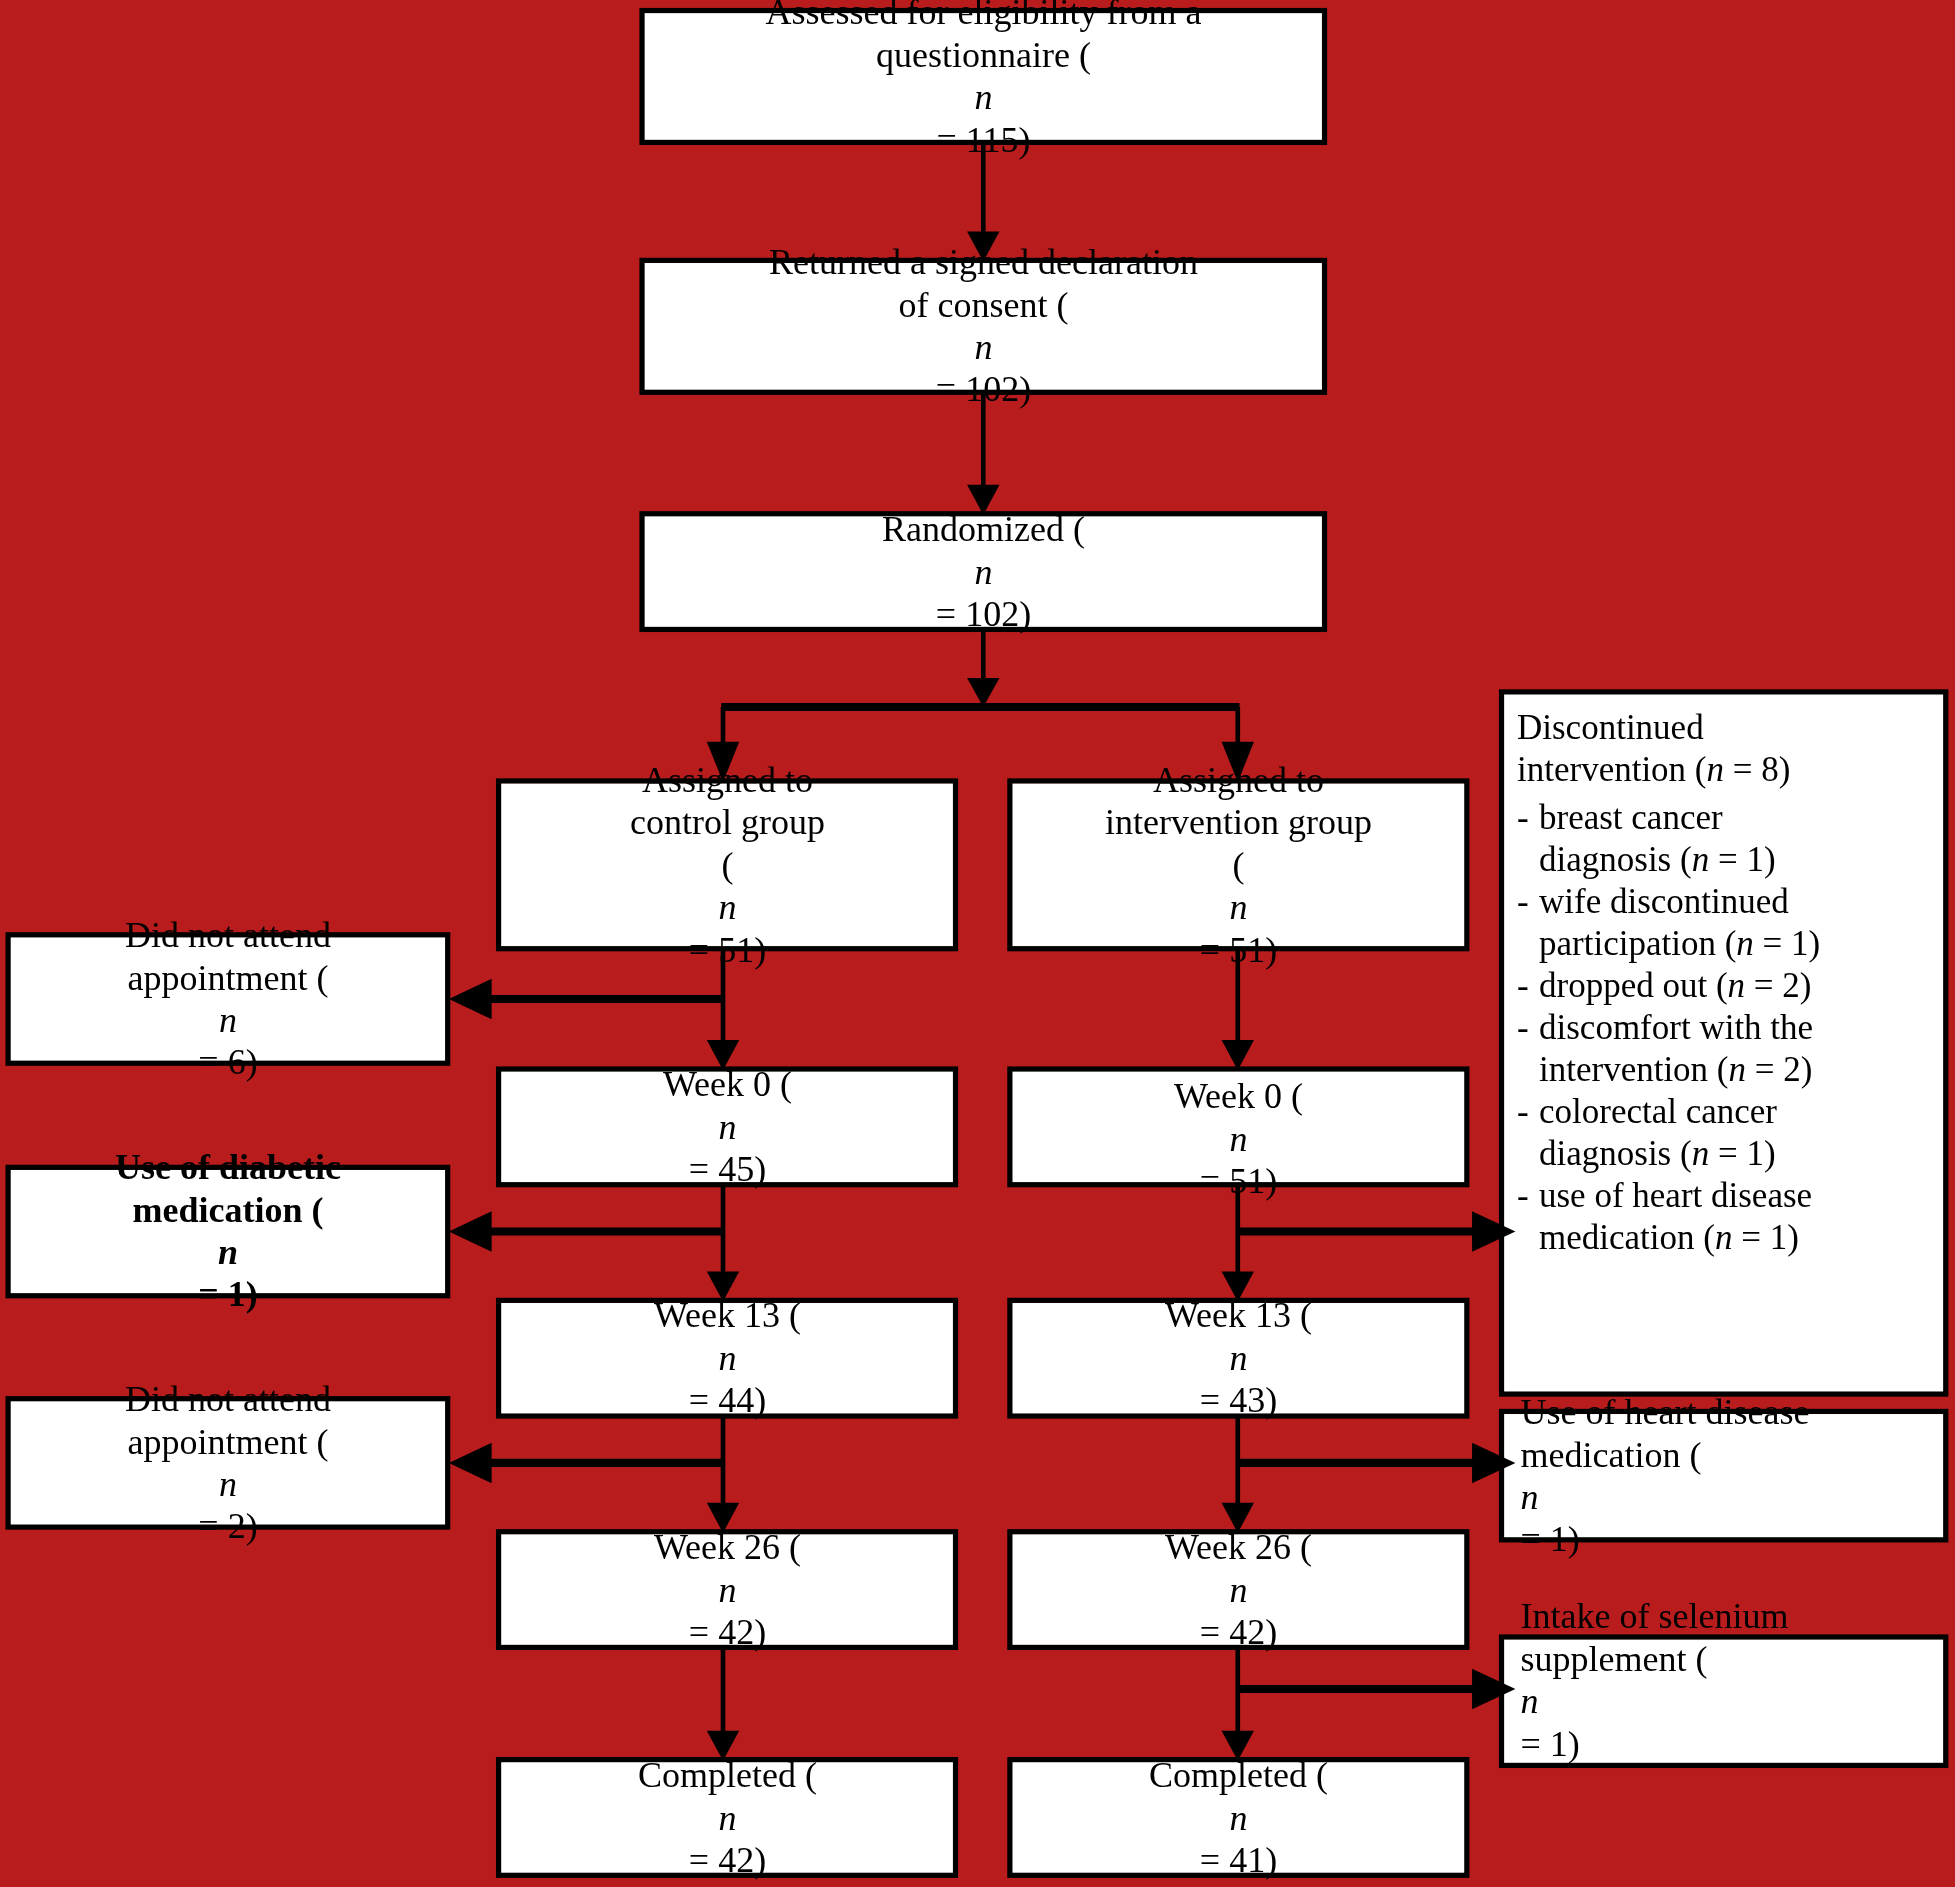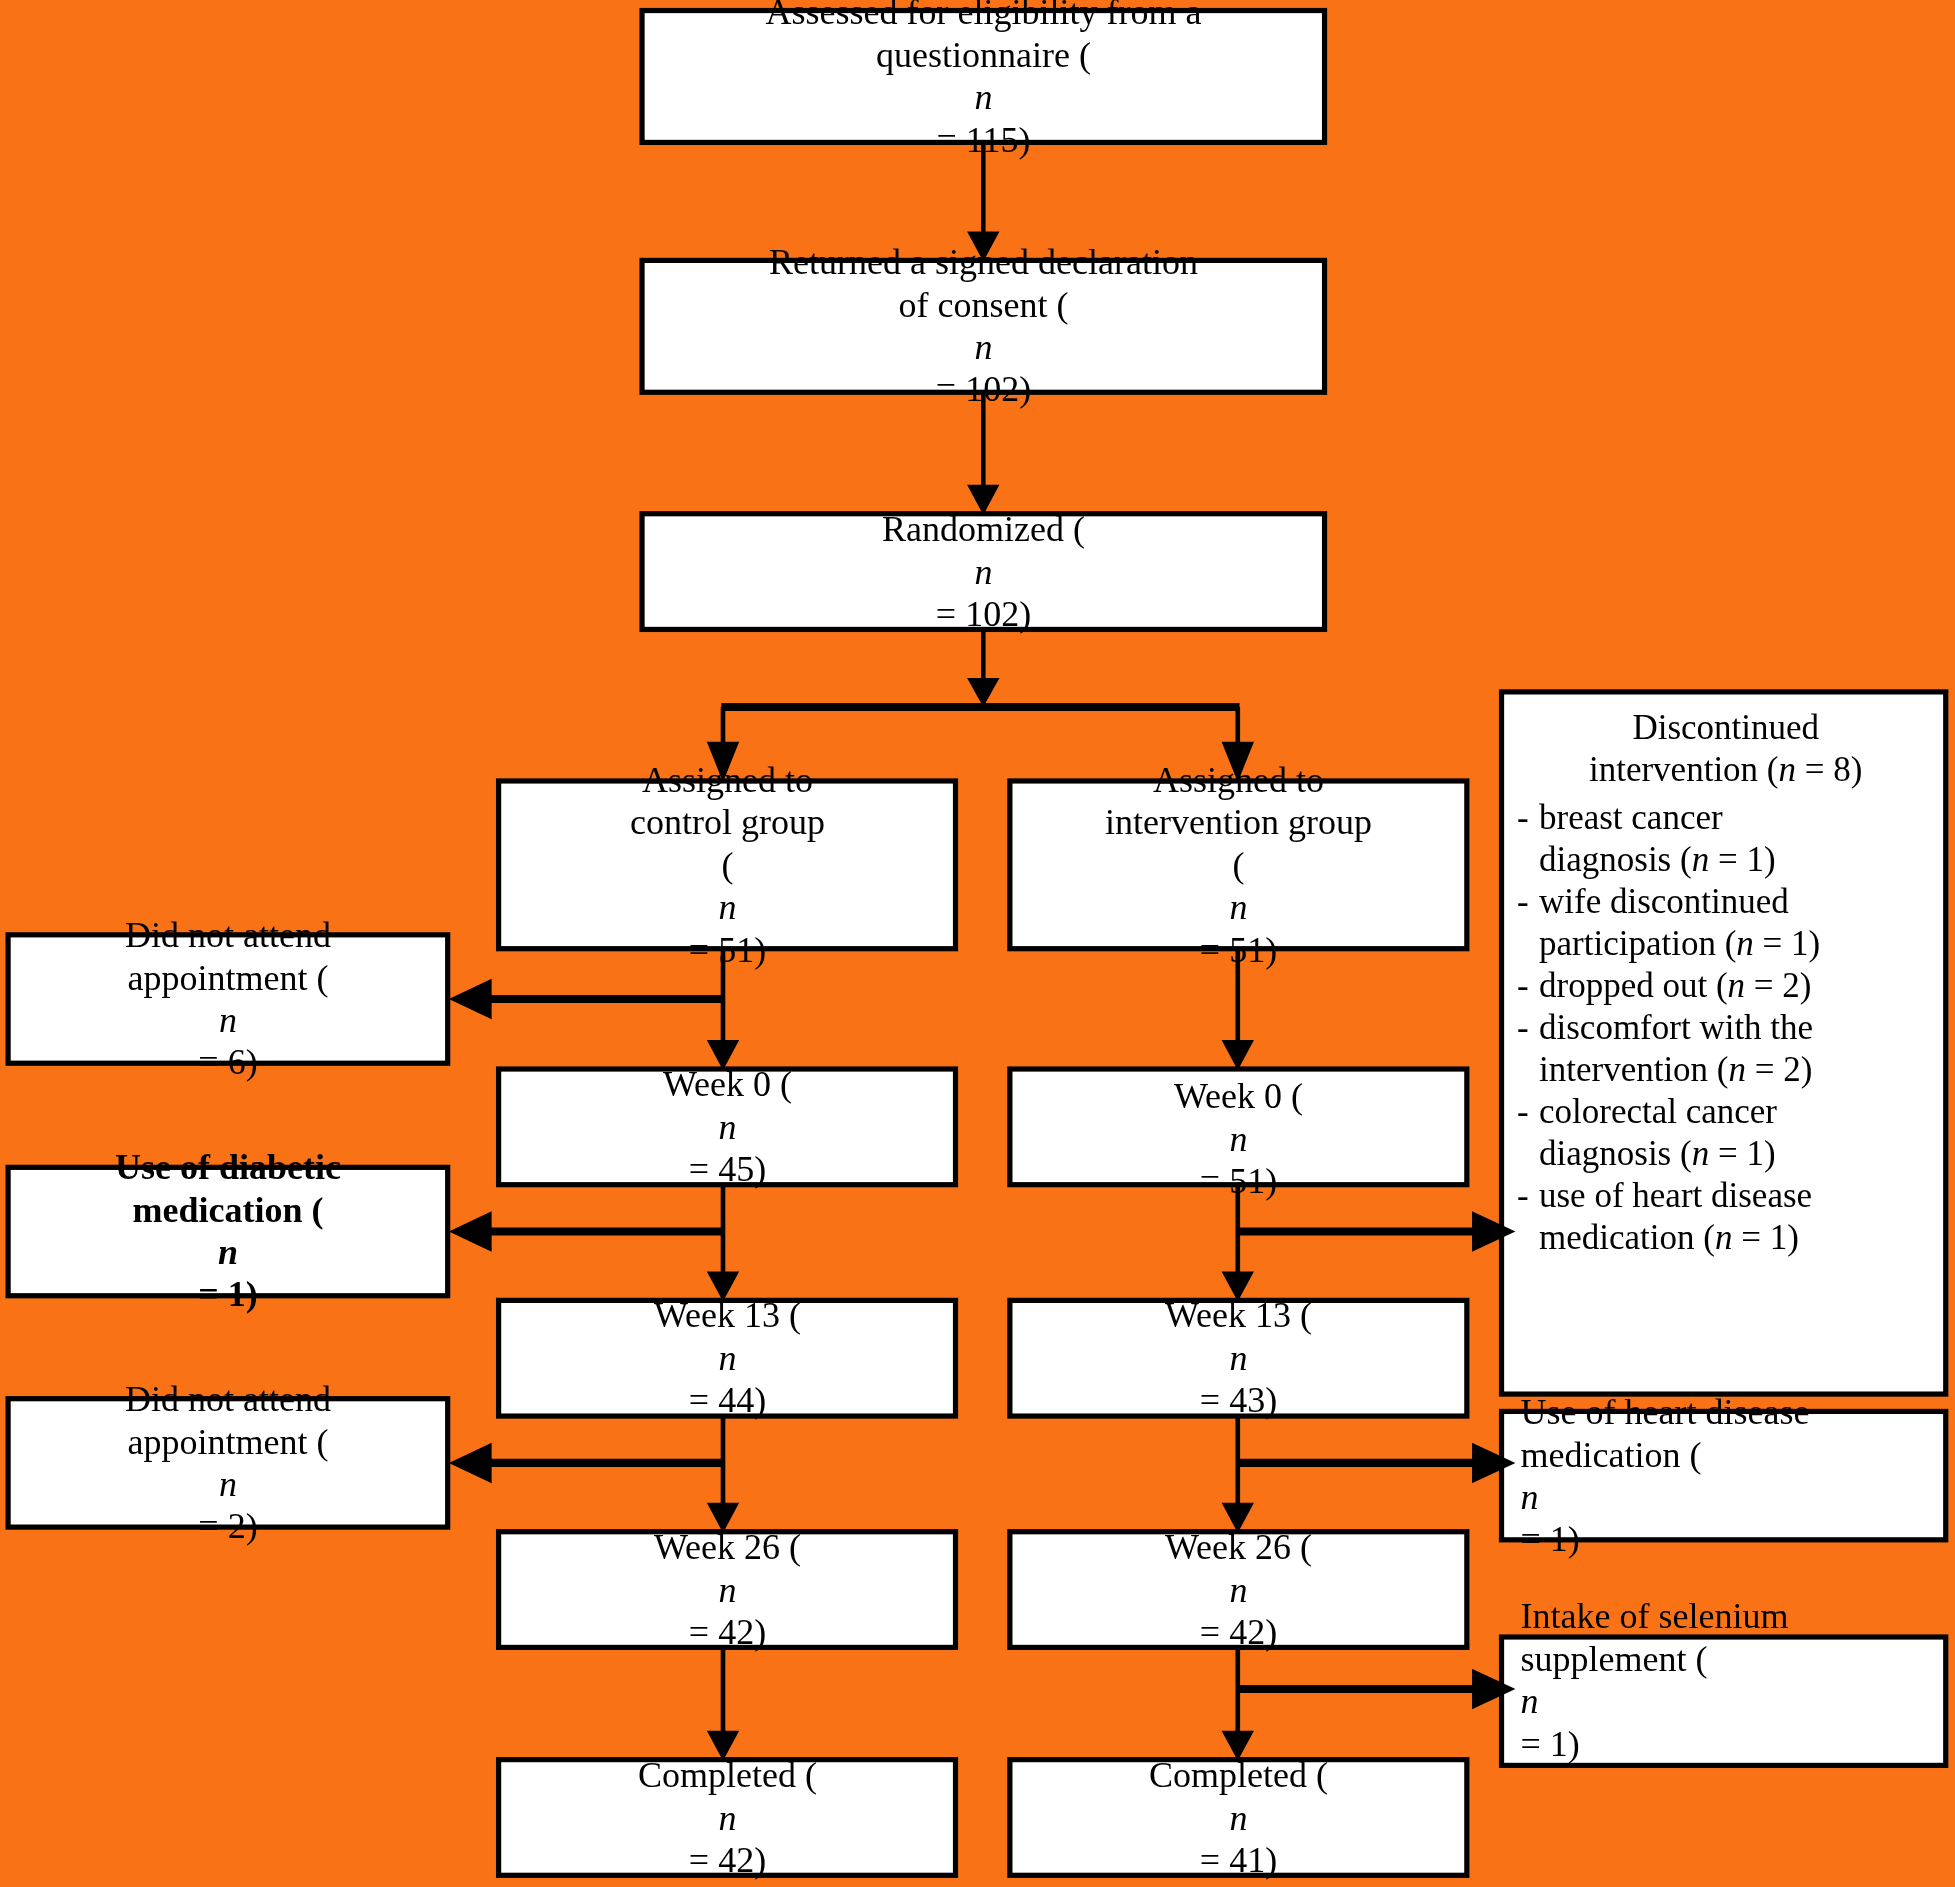--- a/index.html
+++ b/index.html
@@ -4,21 +4,21 @@
 <style>
   html, body {
     margin: 0;
     padding: 0;
     background: #ffffff;
   }
   #diagram-root {
     position: relative;
     width: 1955px;
     height: 1887px;
-    background: #f97316;
+    background: #b91c1c;
     font-family: "Liberation Serif", "DejaVu Serif", serif;
   }
   svg.flow-svg {
     position: absolute;
     top: 0;
     left: 0;
     width: 1955px;
     height: 1887px;
     display: block;
   }
@@ -63,21 +63,20 @@
     position: absolute;
     box-sizing: border-box;
     color: #000000;
     font-size: 35px;
     line-height: 1.20;
     padding: 15px 11.6px 0 15px;
   }
   .disc-title {
     white-space: pre-line;
     margin-bottom: 5.8px;
-    text-align: center;
   }
   .disc-list {
     list-style: none;
     margin: 0;
     padding: 0;
   }
   .disc-list li {
     display: flex;
     align-items: flex-start;
     margin-bottom: 0px;

